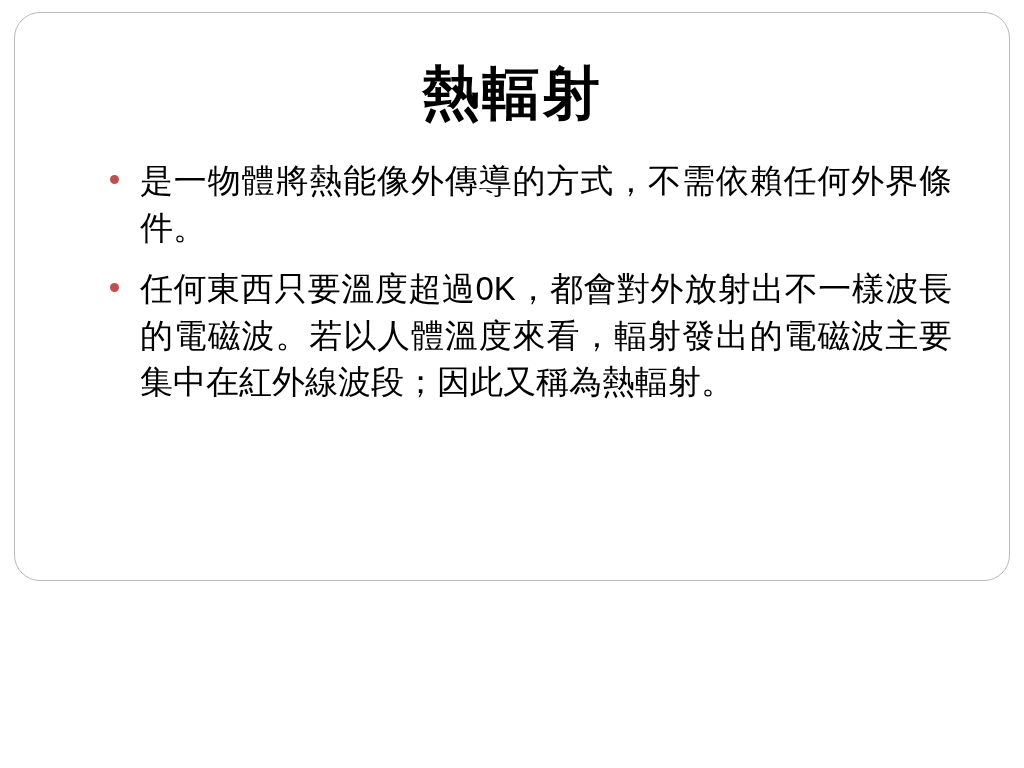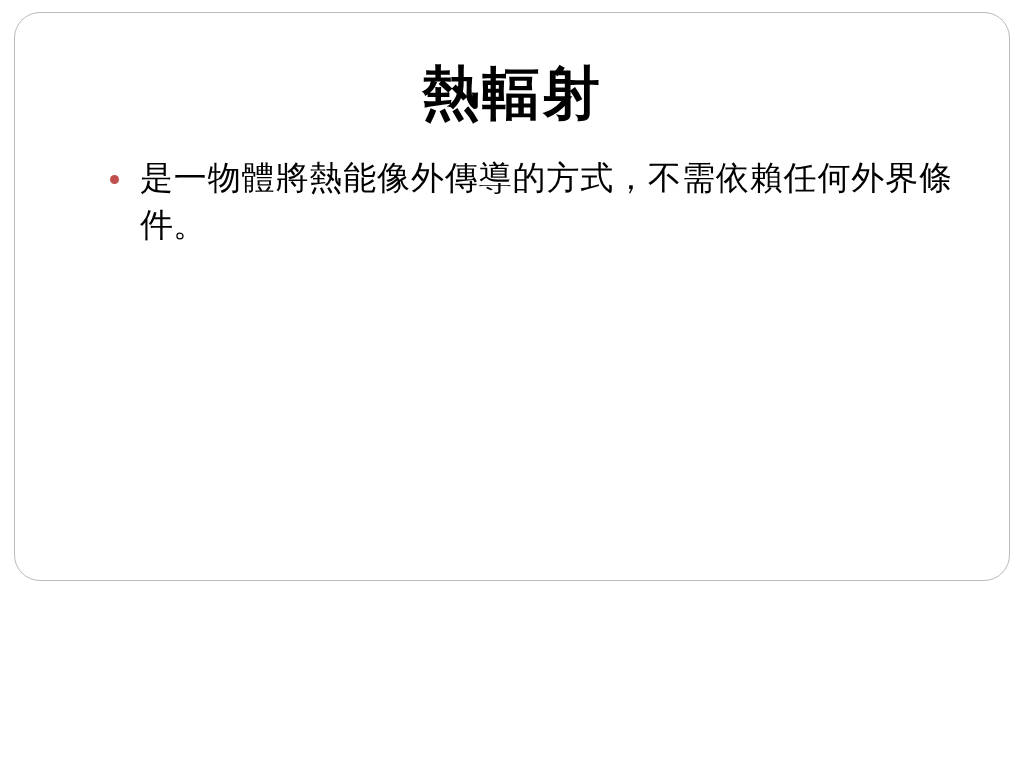--- a/index.html
+++ b/index.html
@@ -57,21 +57,21 @@
     margin: 0;
     padding: 0;
   }
   ul.bullets > li {
     position: relative;
     padding-left: 44px;
     margin-bottom: 14px;
     font-size: 33px;
     line-height: 1.42;
     color: #000000;
-    font-family: Liberation Mono, monospace;
+    font-family: Liberation Sans, sans-serif;
     text-align: justify;
   }
   ul.bullets > li .dot {
     position: absolute;
     left: 14px;
     top: 0.52em;
     width: 9px;
     height: 9px;
     border-radius: 50%;
     background: #c0504d;
@@ -88,16 +88,20 @@
   <div class="slide-frame" style="border-color: rgb(185, 185, 185);"></div>
 
   <div class="slide-title">熱輻射</div>
 
   <div class="content">
     <ul class="bullets">
       <li>
         <span class="dot" style="background: rgb(192, 80, 77);"></span>
         <span class="bullet-text">是一物體將熱能像外傳導的方式，不需依賴任何外界條件。</span>
       </li>
+      <li>
+        <span class="dot" style="background: rgb(192, 80, 77);"></span>
+        <span class="bullet-text">任何東西只要溫度超過0K，都會對外放射出不一樣波長的電磁波。若以人體溫度來看，輻射發出的電磁波主要集中在紅外線波段；因此又稱為熱輻射。</span>
+      </li>
     </ul>
   </div>
 
 </div>
 
 </body></html>

